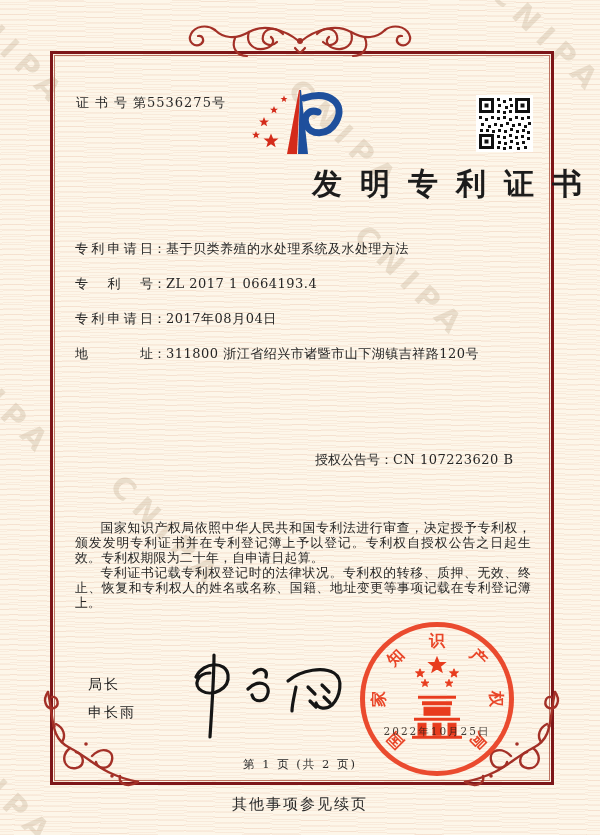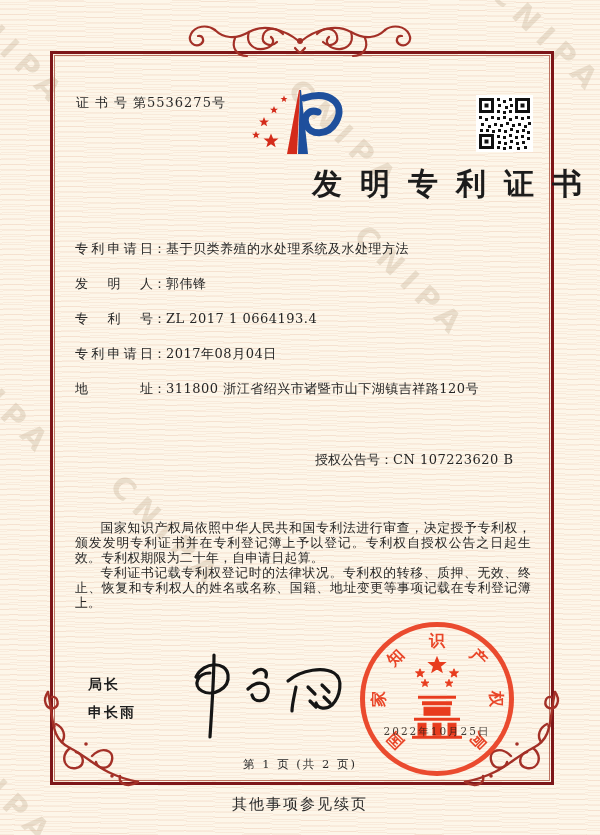--- a/index.html
+++ b/index.html
@@ -51,21 +51,21 @@
   .grantrow { position:absolute; left:75px; top:451px; width:460px; font-size:13px; color:#262626; white-space:nowrap; }
   .grant2 { position:absolute; left:240px; top:0; }
   .body-text {
     position:absolute; left:75px; top:480px; width:456px;
     font-size:12.8px; line-height:15px; letter-spacing:0.3px; color:#262626;
     text-align:justify;
     margin-top:40px;
   }
   .body-text p { text-indent:2em; }
   .officer { position:absolute; left:88px; top:676px; font-size:14px; color:#1f1f1f;
-             font-family:"DejaVu Sans", sans-serif;font-weight:bold; }
+             font-family:"DejaVu Sans", sans-serif; }
   .officer div { margin-bottom:10px; letter-spacing:2px; }
   .signature { position:absolute; left:168px; top:645px; }
   .seal {
     position:absolute; left:360px; top:622px; width:154px; height:154px;
     border:5px solid rgba(232,60,30,0.92); border-radius:50%;
   }
   .seal-char {
     position:absolute; left:50%; top:50%;
     font-size:16px; font-weight:bold; color:rgba(232,60,30,0.95);
     font-family:"DejaVu Sans", sans-serif;
@@ -233,23 +233,20 @@
     </g>
   </svg>
 
   <div class="title">发明专利证书</div>
 
   <div class="fields">
     <div class="frow">
       <span class="flabel">专利申请日</span><span class="fcolon">：</span><span class="fvalue">基于贝类养殖的水处理系统及水处理方法</span>
     </div>
     <div class="frow">
-      <span class="flabel">发明人</span><span class="fcolon">：</span><span class="fvalue">郭伟锋</span>
-    </div>
-    <div class="frow">
       <span class="flabel">专利号</span><span class="fcolon">：</span><span class="fvalue">ZL 2017 1 0664193.4</span>
     </div>
     <div class="frow">
       <span class="flabel">专利申请日</span><span class="fcolon">：</span><span class="fvalue">2017年08月04日</span>
     </div>
     <div class="frow">
       <span class="flabel">地址</span><span class="fcolon">：</span><span class="fvalue">311800 浙江省绍兴市诸暨市山下湖镇吉祥路120号</span>
     </div>
   </div>
 

